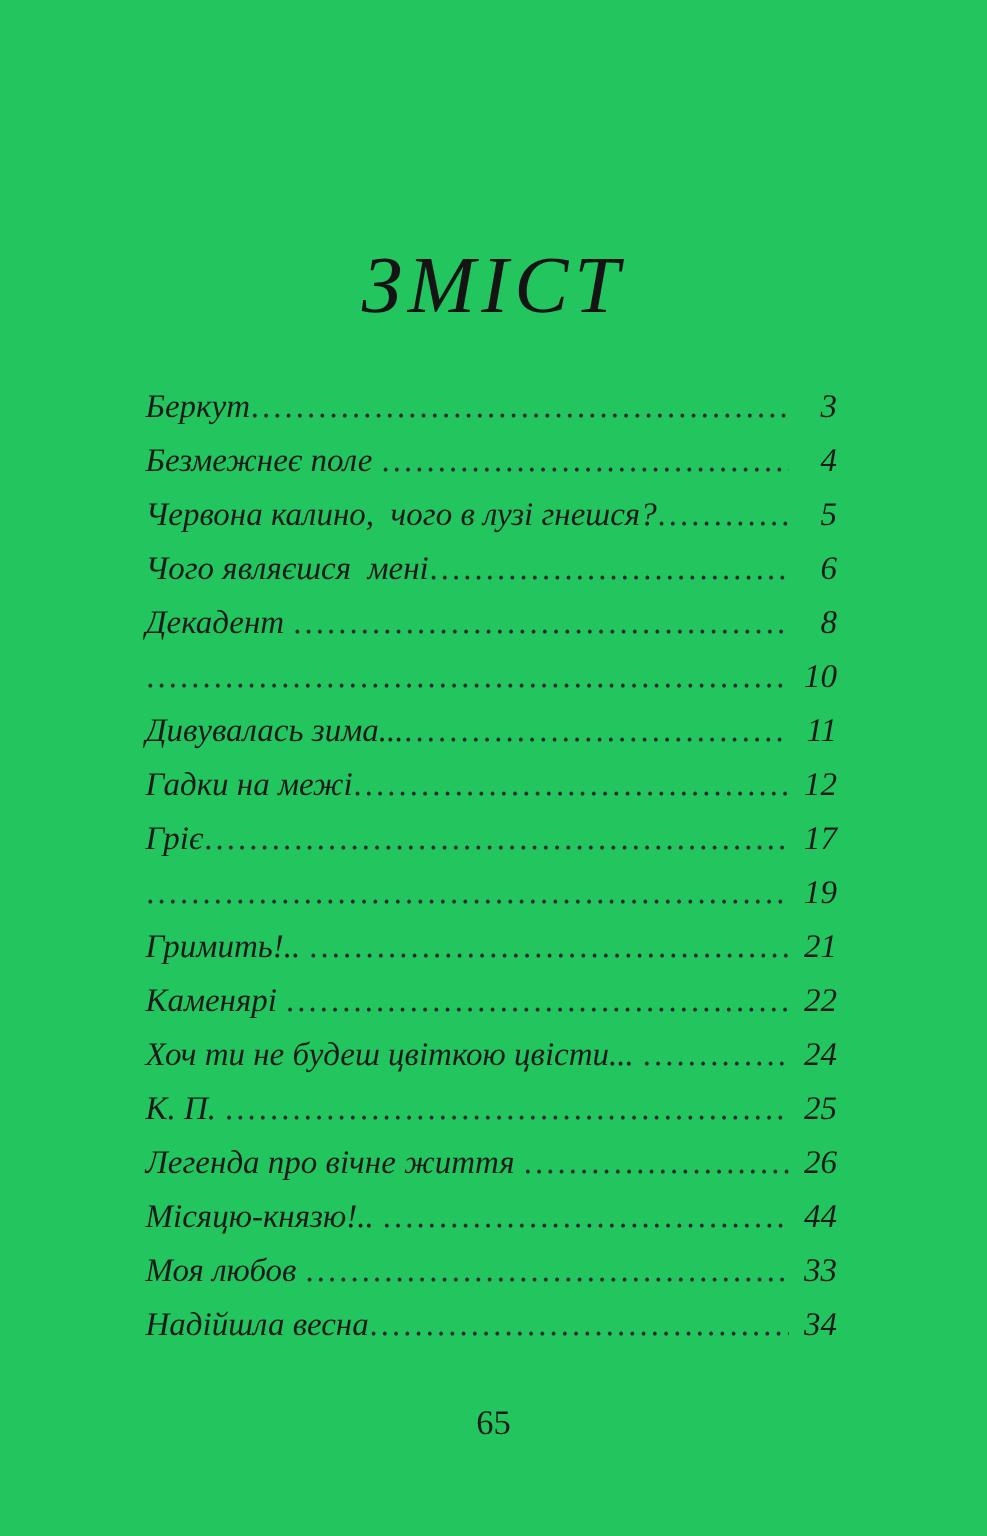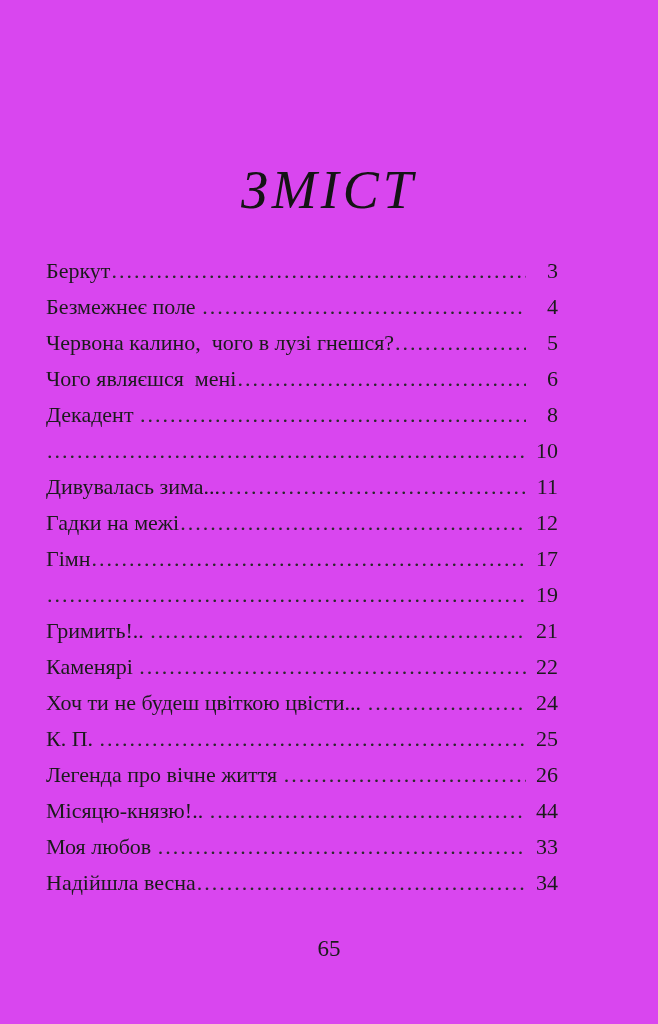--- a/index.html
+++ b/index.html
@@ -5,40 +5,41 @@
   html, body {
     margin: 0;
     padding: 0;
     background: #e8e8e8;
   }
   .page {
     position: relative;
     width: 658px;
     height: 1024px;
     margin: 0 auto;
-    background: #d946ef;
+    background: #22c55e;
     color: #1b1b1b;
     font-family: "Liberation Serif", "DejaVu Serif", serif;
     box-sizing: border-box;
     overflow: hidden;
   }
   .toc-title {
     margin-top: 163px;
     text-align: center;
     font-size: 54px;
     line-height: 1;
     font-style: italic;
     font-weight: normal;
     letter-spacing: 4px;
     color: #141414;
   }
   .toc-list {
     margin-top: 20px;
-    padding-left: 46px;
+    padding-left: 97px;
     padding-right: 100px;
+    font-style: italic;
   }
   .toc-row {
     display: flex;
     align-items: baseline;
     height: 36px;
     line-height: 36px;
     font-size: 22px;
   }
   .toc-entry-title {
     white-space: pre;
@@ -109,21 +110,21 @@
       <span class="toc-entry-title">Дивувалась зима...</span>
         <span class="toc-leader">..........................................................................................................................................</span>
         <span class="toc-entry-page">11</span>
     </div>
     <div class="toc-row">
       <span class="toc-entry-title">Гадки на межі</span>
         <span class="toc-leader">..........................................................................................................................................</span>
         <span class="toc-entry-page">12</span>
     </div>
     <div class="toc-row">
-      <span class="toc-entry-title">Гімн</span>
+      <span class="toc-entry-title">Гріє</span>
         <span class="toc-leader">..........................................................................................................................................</span>
         <span class="toc-entry-page">17</span>
     </div>
     <div class="toc-row">
         <span class="toc-leader">..........................................................................................................................................</span>
         <span class="toc-entry-page">19</span>
     </div>
     <div class="toc-row">
       <span class="toc-entry-title">Гримить!.. </span>
         <span class="toc-leader">..........................................................................................................................................</span>

